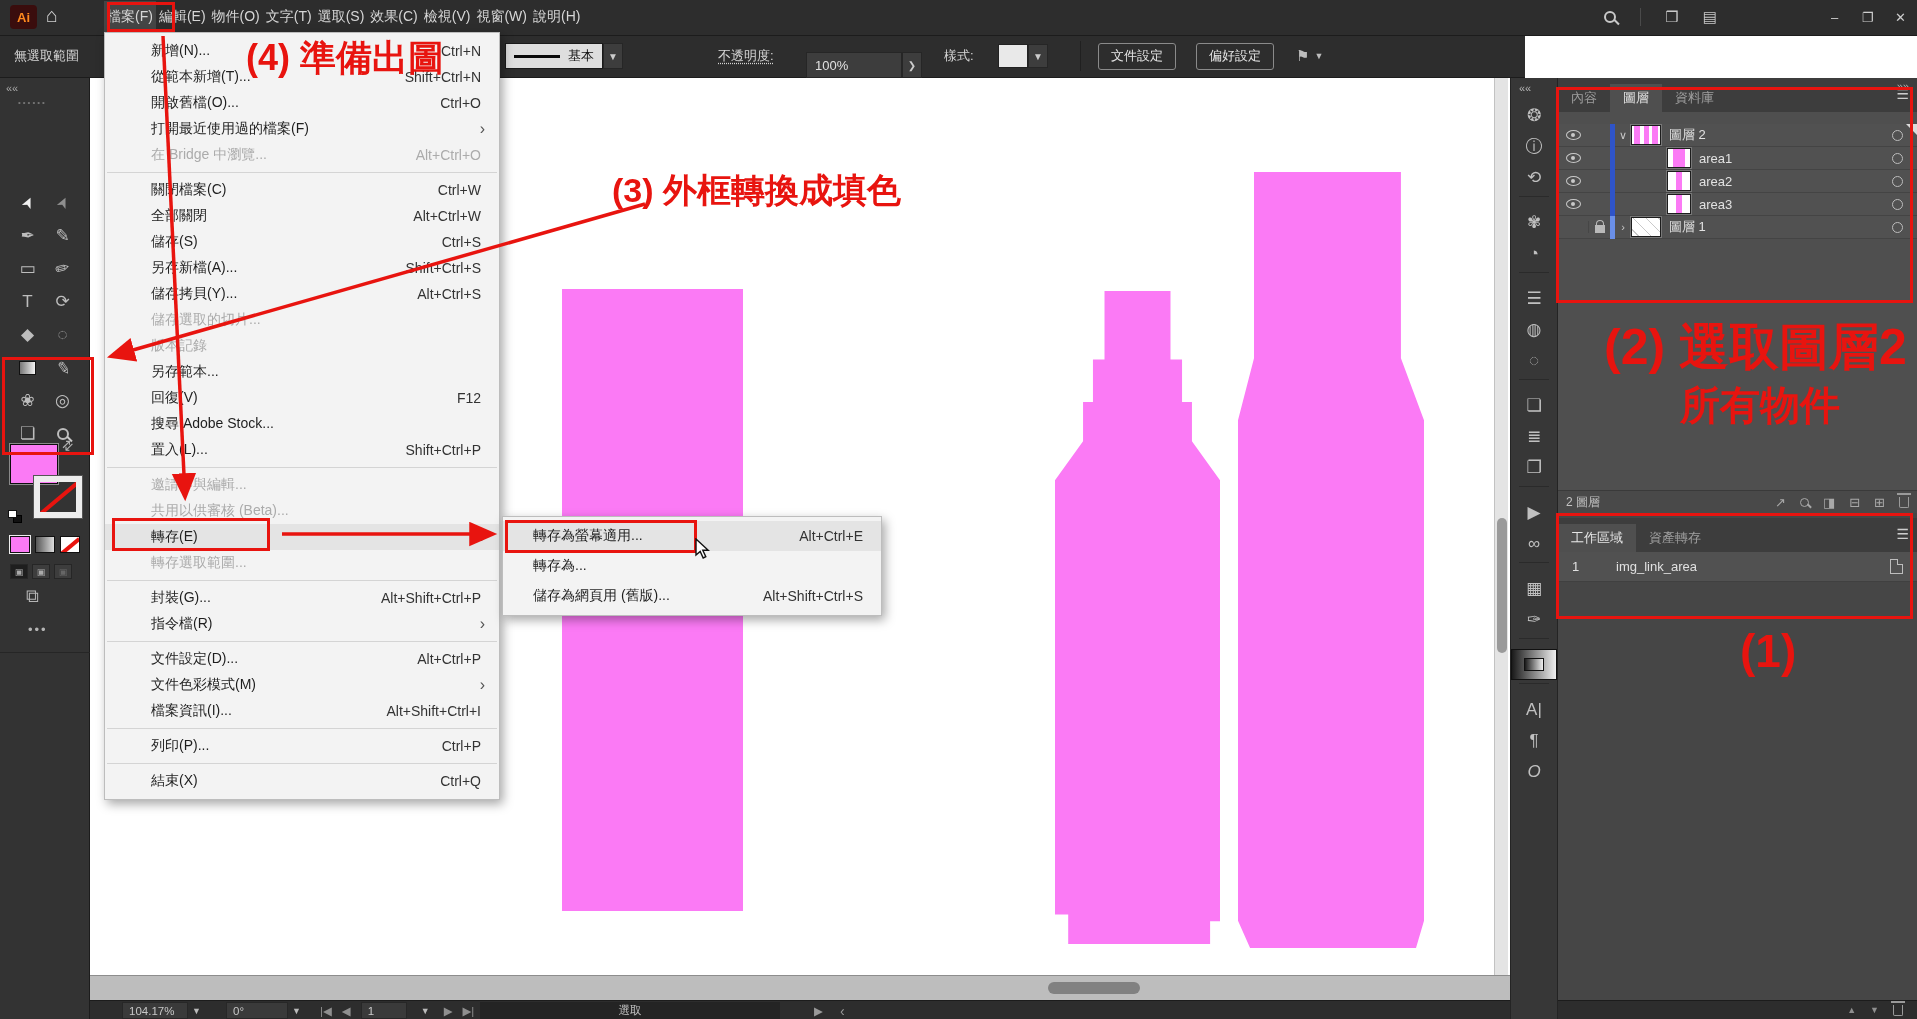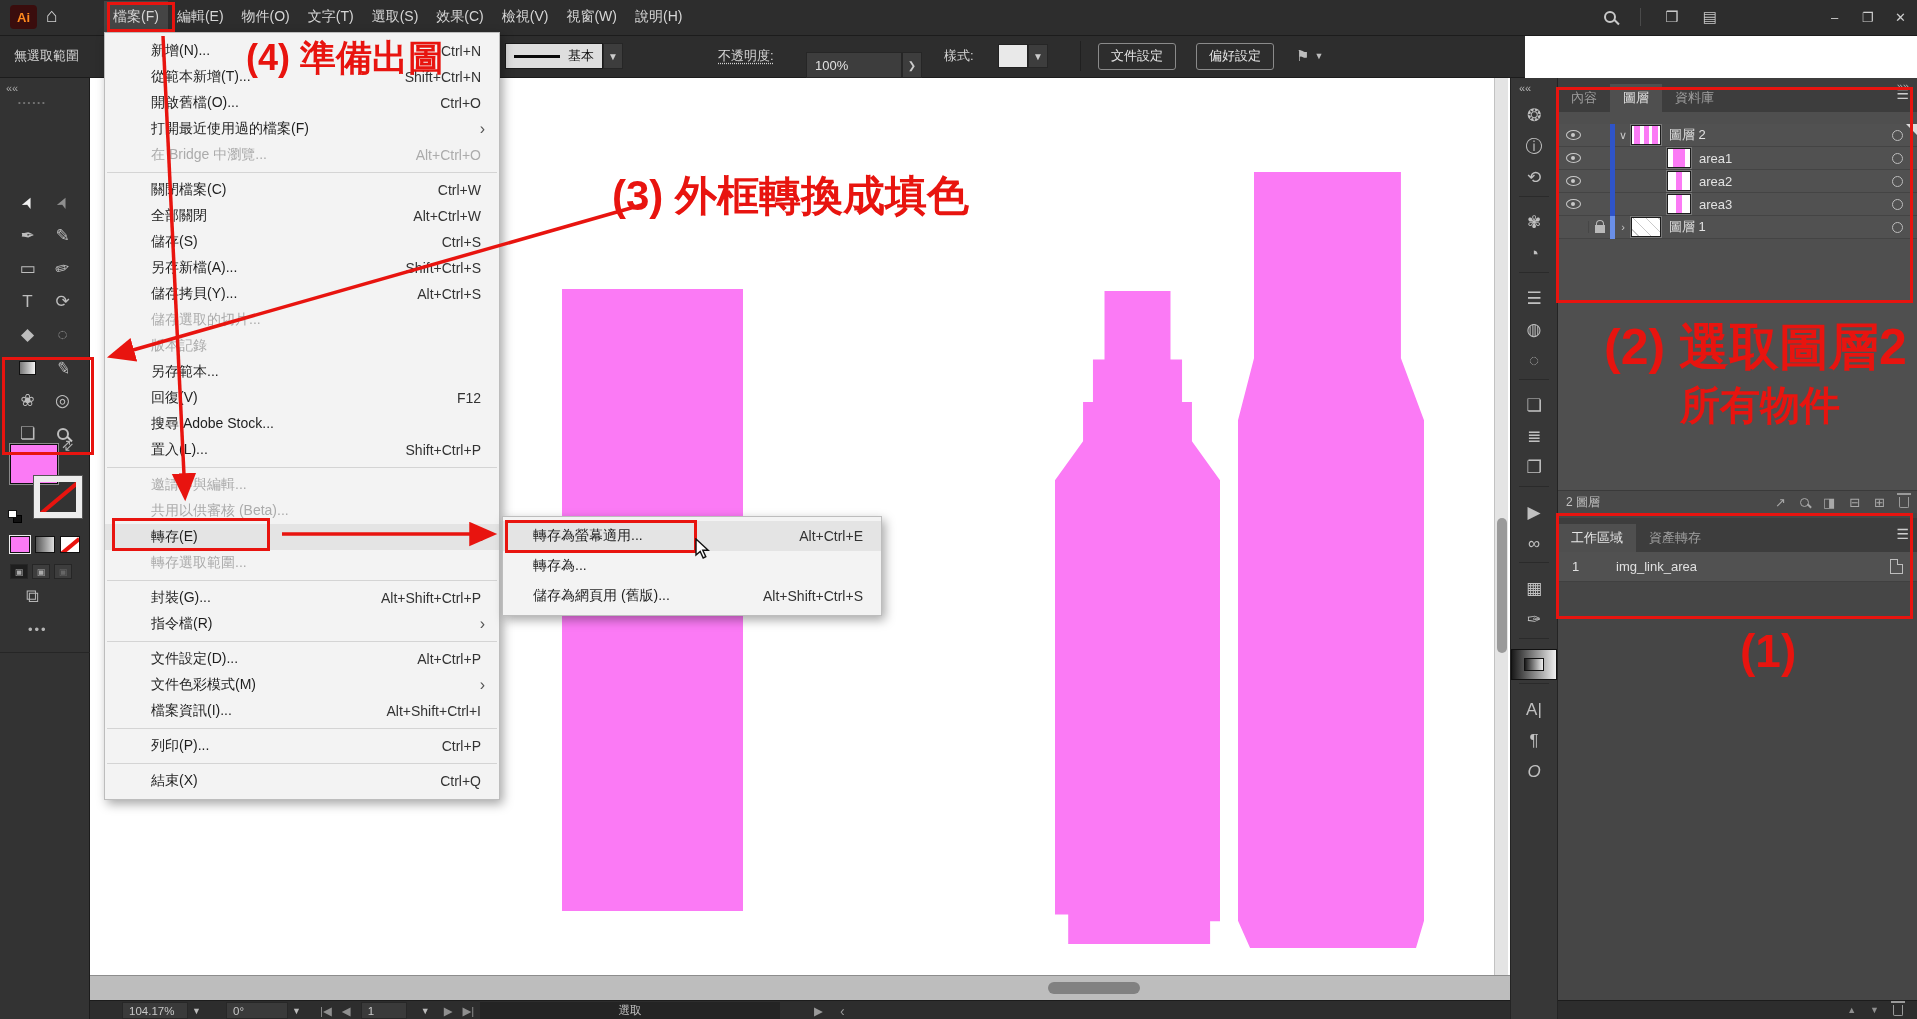--- a/index.html
+++ b/index.html
@@ -9,21 +9,21 @@
   *{margin:0;padding:0;box-sizing:border-box;font-family:"Liberation Sans","DejaVu Sans",sans-serif;}
   html,body{background:#000;}
   #root{position:relative;width:1917px;height:1019px;background:#fff;overflow:hidden;font-size:13px;}
   .abs{position:absolute;}
 
   
   #menubar{position:absolute;left:0;top:0;width:1917px;height:36px;background:var(--bar);border-bottom:1px solid #1c1c1c;z-index:30;}
   #ai-logo{position:absolute;left:10px;top:5px;width:27px;height:24px;background:#3a0d0d;border-radius:4px;color:#ff8a1e;font-weight:bold;font-size:13px;display:flex;align-items:center;justify-content:center;}
   #home-icon{position:absolute;left:46px;top:4px;color:#cfcfcf;font-size:20px;}
   #menus{position:absolute;left:104px;top:0;height:34px;display:flex;align-items:center;}
-  #menus .mm{padding:7px 9px;color:var(--chrome-text);font-size:14px;white-space:nowrap;}
+  #menus .mm{padding:7px 3px;color:var(--chrome-text);font-size:14px;white-space:nowrap;}
   #menus .mm.open{background:#454545;}
   .mbar-right{position:absolute;top:0;height:34px;display:flex;align-items:center;color:#c9c9c9;}
   .winbtn{width:33px;height:26px;display:flex;align-items:center;justify-content:center;font-size:13px;color:#cfcfcf;}
   
   .mag{display:inline-block;width:12px;height:12px;border:2px solid #c9c9c9;border-radius:50%;position:relative;}
   .mag::after{content:"";position:absolute;width:7px;height:2px;background:#c9c9c9;right:-6px;bottom:-2px;transform:rotate(45deg);}
   .trash{display:inline-block;width:10px;height:11px;border:1.5px solid #9a9a9a;border-top:none;border-radius:0 0 2px 2px;position:relative;}
   .trash::before{content:"";position:absolute;left:-3px;top:-4px;width:14px;height:2px;background:#9a9a9a;}
 
   
@@ -647,18 +647,18 @@
   </svg>
 
   <div class="annbox" style="left:107px;top:2px;width:68px;height:30px;"></div>
   <div class="annbox" style="left:112px;top:518px;width:158px;height:33px;"></div>
   <div class="annbox" style="left:505px;top:520px;width:192px;height:33px;"></div>
   <div class="annbox" style="left:2px;top:357px;width:92px;height:98px;"></div>
   <div class="annbox" style="left:1556px;top:87px;width:357px;height:216px;"></div>
   <div class="annbox" style="left:1556px;top:513px;width:357px;height:106px;"></div>
 
   <div class="anntext" style="left:246px;top:34px;font-size:36px;">(4) 準備出圖</div>
-  <div class="anntext" style="left:612px;top:168px;font-size:42px;">(3) 外框轉換成填色</div>
+  <div class="anntext" style="left:612px;top:168px;font-size:34px;">(3) 外框轉換成填色</div>
   <div class="anntext" style="left:1604px;top:314px;font-size:50px;">(2) 選取圖層2</div>
   <div class="anntext" style="left:1680px;top:378px;font-size:40px;">所有物件</div>
   <div class="anntext" style="left:1740px;top:624px;font-size:46px;">(1)</div>
 
 </div>
 
 </body></html>

